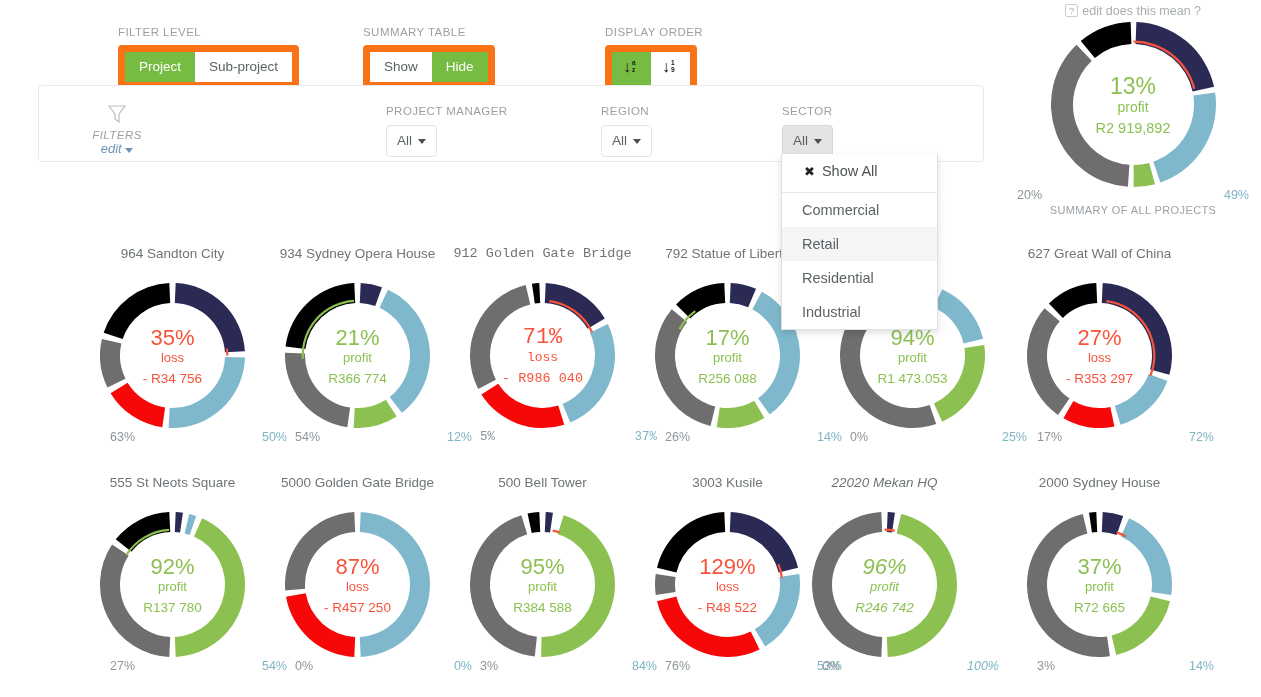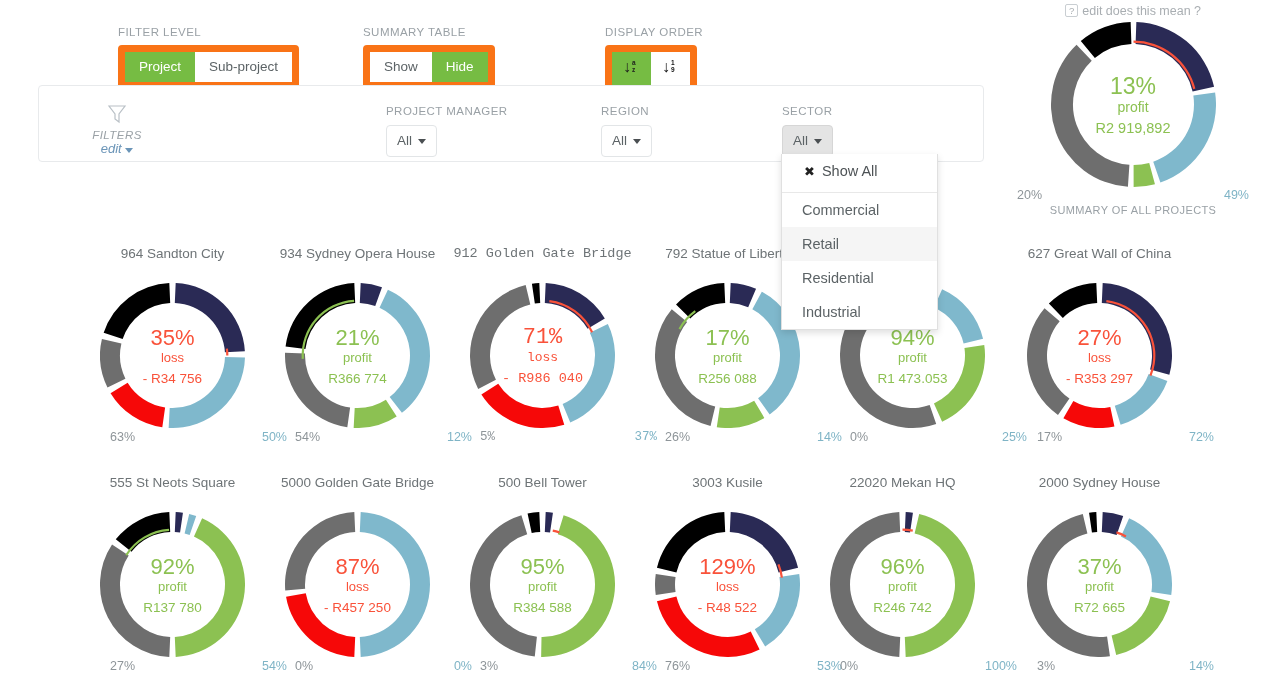--- a/index.html
+++ b/index.html
@@ -462,21 +462,21 @@
               <div class="c-pct">129%</div>
               <div class="c-lab">loss</div>
               <div class="c-val">- R48 522</div>
             </div>
           </div>
           <div class="foot">
             <span class="lft">76%</span>
             <span class="rgt">53%</span>
           </div>
         </div>
-        <div class="card" style="left: 810px; top: 0px;">
+        <div class="card" style="left: 792px; top: 0px; font-style: italic;">
           <div class="card-title">22020 Mekan HQ</div>
           <div class="donut-wrap">
             <svg width="145" height="145" viewBox="0 0 145 145">
               <path d="M 75.68768857804521 0.07011223583596404 A 72.5 72.5 0 0 1 82.94078173503829 0.7557314013078127 L 80.06056608399324 20.54725377336083 A 52.5 52.5 0 0 0 74.80832621168791 20.050770929398453 Z" fill="#2a2a55"></path>
               <path d="M 89.20323343405282 1.9503579537958302 A 72.5 72.5 0 0 1 75.68768857804521 144.92988776416405 L 74.80832621168791 124.94922907060155 A 52.5 52.5 0 0 0 84.595444900521 21.41232817343836 Z" fill="#8cc152"></path>
               <path d="M 69.3123114219548 144.92988776416405 A 72.5 72.5 0 0 1 69.31231142195479 0.07011223583596404 L 70.19167378831209 20.050770929398453 A 52.5 52.5 0 0 0 70.1916737883121 124.94922907060155 Z" fill="#6e6e6e"></path>
               <path d="M 72.5 16.6 A 55.9 55.9 0 0 1 82.97461548534201 17.59014268426631 L 82.56237659325342 19.75117463586942 A 53.7 53.7 0 0 0 72.5 18.799999999999997 Z" fill="#f9523a"></path>
             </svg>
             <div class="center-txt profit">
               <div class="c-pct">96%</div>

